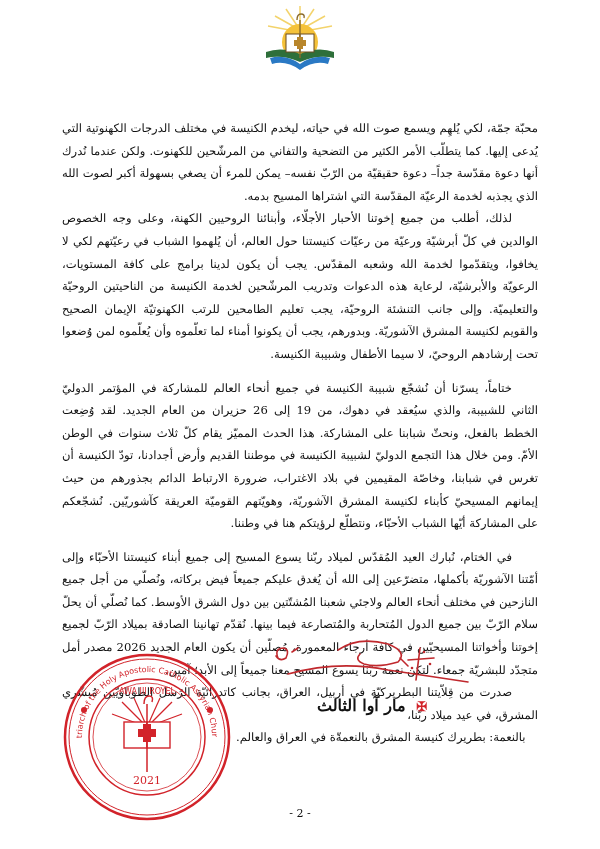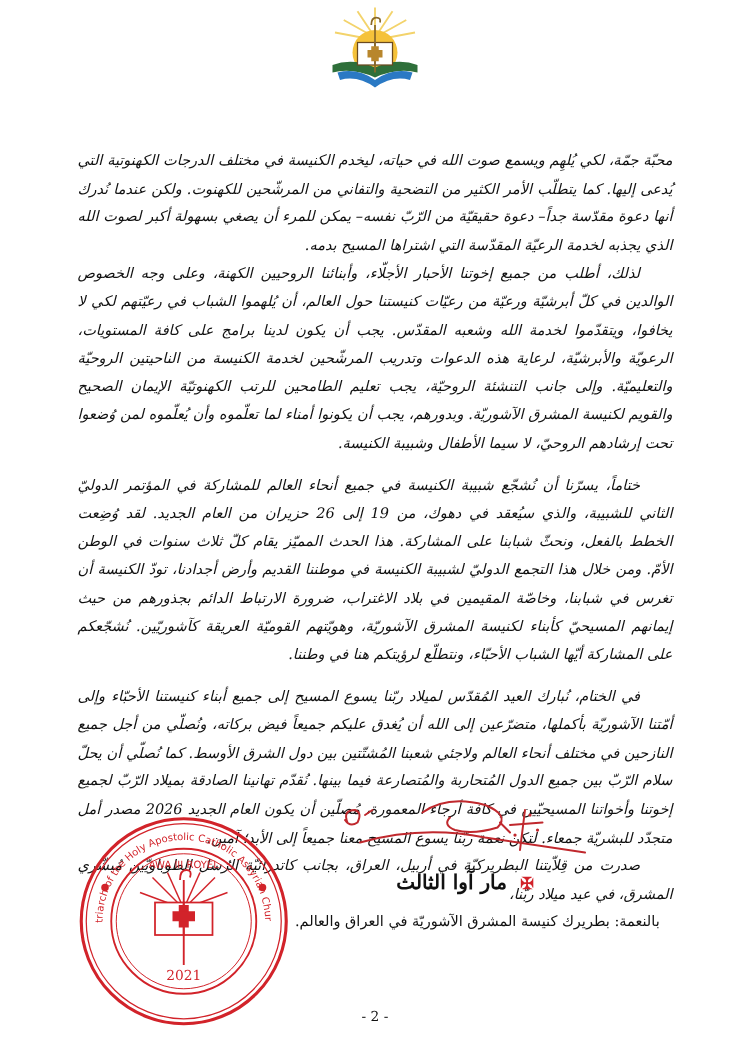--- a/index.html
+++ b/index.html
@@ -1,20 +1,20 @@
 <!DOCTYPE html>
 <html><head>
 <meta charset="utf-8">
 <style>
   html, body { margin:0; padding:0; background:#ffffff; }
   body { width:600px; height:849px; position:relative; overflow:hidden;
          font-family:"DejaVu Serif", serif; color:#111; }
   .logo { position:absolute; left:262px; top:2px; width:76px; height:76px; }
   .body-text { position:absolute; left:62px; width:476px; top:117px;
-               direction:rtl; text-align:justify; font-size:11.6px; line-height:22.6px;font-style:italic; }
+               direction:rtl; text-align:justify; font-size:11.6px; line-height:22.6px; }
   .body-text p { margin:0; }
   .indent { text-indent:26px; }
   .gap { margin-top:11px !important; }
   .date-line { text-align:center; margin-top:4px !important; }
   .seal { position:absolute; left:62px; top:652px; width:170px; height:170px; }
   .signature { position:absolute; left:268px; top:630px; width:210px; height:60px; }
   .sig-name { position:absolute; left:317px; top:696px; direction:rtl; font-weight:bold;
               font-size:16px; }
   .sig-name .cross { color:#d2232a; font-size:13px; margin-left:5px; }
   .sig-title { position:absolute; left:236px; top:730px; direction:rtl; font-size:11.6px; }
@@ -105,15 +105,15 @@
     <circle cx="156" cy="22" r="1.3"></circle>
       <circle cx="162" cy="34" r="1.3"></circle>
       <circle cx="144" cy="38" r="1.3"></circle>
   </g>
 </svg>
 
 <div class="sig-name">
   <span class="cross">✠</span>
   <span>مار آوا الثالث</span>
 </div>
-<div class="sig-title">بالنعمة: بطريرك كنيسة المشرق الآشوريّة في العراق والعالم.</div>
+<div class="sig-title">بالنعمة: بطريرك كنيسة المشرق بالنعمةّة في العراق والعالم.</div>
 
 <div class="page-num">- 2 -</div>
 
 </body></html>

